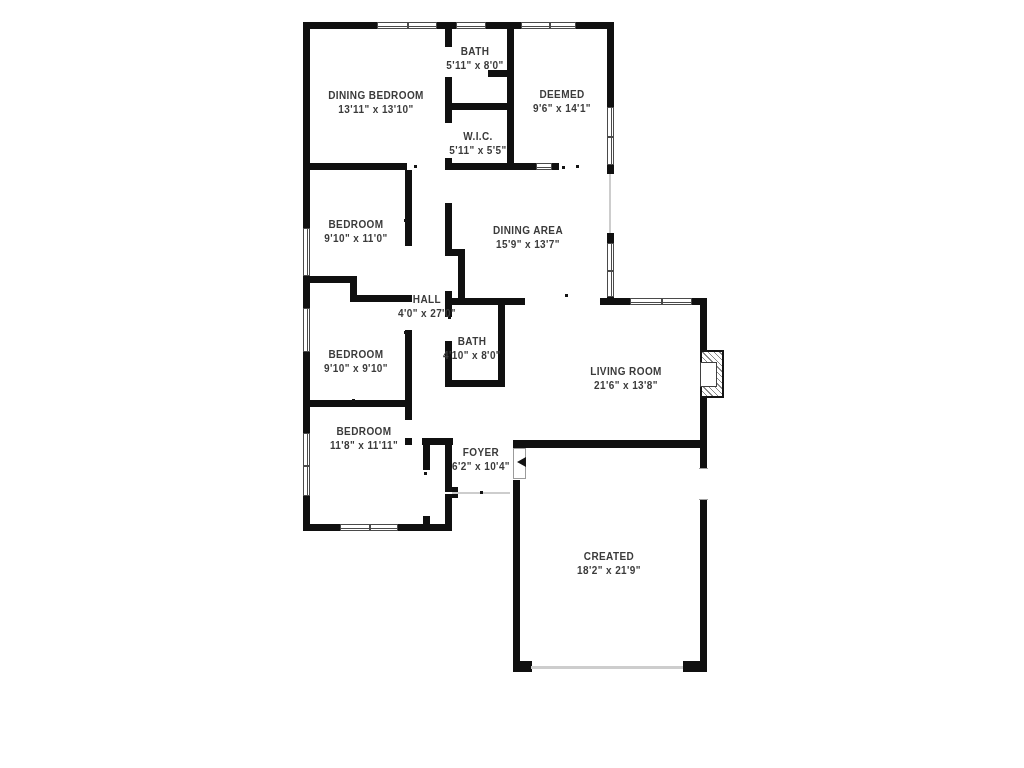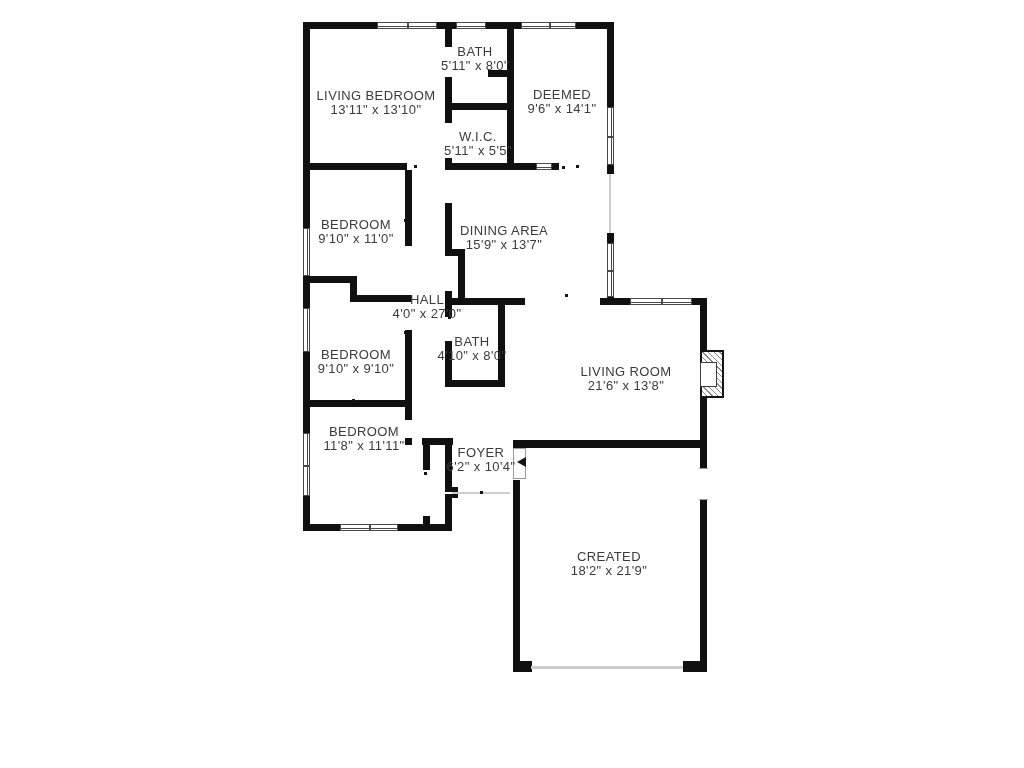--- a/index.html
+++ b/index.html
@@ -18,22 +18,22 @@
   .dot{position:absolute;width:3px;height:3px;background:#141414;}
   .door-leaf{position:absolute;background:#ffffff;border:1px solid #9b9b9b;box-sizing:border-box;}
   .door-gap{position:absolute;background:#ffffff;border-top:1px solid #a0a0a0;border-bottom:1px solid #a0a0a0;box-sizing:border-box;}
   .door-arrow{position:absolute;width:0;height:0;border-style:solid;
     border-width:5px 9px 5px 0;border-color:transparent #141414 transparent transparent;}
   .fireplace{position:absolute;box-sizing:border-box;border:2px solid #141414;
     background:repeating-linear-gradient(45deg,#ffffff 0 3px,#8a8a8a 3px 4px);}
   .fireplace-inner{position:absolute;background:#ffffff;border:1px solid #3f3f3f;box-sizing:border-box;}
   .room-label{
     position:absolute;transform:translate(-50%,-50%);text-align:center;
-    color:var(--label,#3b3b3b);font-size:13px;line-height:14px;letter-spacing:0.4px;
-    white-space:nowrap;font-weight:400;
+    color:var(--label,#3b3b3b);font-size:10px;line-height:14px;letter-spacing:0.4px;
+    white-space:nowrap;font-weight:700;
   }
   .room-name,.room-dims{display:block;}
   #footer{
     position:absolute;left:0;right:0;top:736px;text-align:center;
     color:var(--footer,#c2c2c2);font-size:10px;letter-spacing:0.45px;font-weight:400;
   }
 </style>
 </head>
 <body>
 
@@ -119,40 +119,40 @@
       <div class="dot" style="position: absolute; left: 480px; top: 491px; width: 3px; height: 3px;"></div>
       <div class="dot" style="position: absolute; left: 424px; top: 472px; width: 3px; height: 3px;"></div>
       <div class="dot" style="position: absolute; left: 565px; top: 294px; width: 3px; height: 3px;"></div>
       <div class="dot" style="position: absolute; left: 352px; top: 399px; width: 3px; height: 3px;"></div>
       <div class="door-leaf" style="position: absolute; left: 513px; top: 448px; width: 13px; height: 31px;"></div>
       <div class="door-gap" style="position: absolute; left: 699px; top: 468px; width: 9px; height: 32px;"></div>
       <div class="door-arrow" style="left: 517px; top: 457px;"></div>
       <div class="fireplace" style="position: absolute; left: 700px; top: 350px; width: 24px; height: 48px;"></div>
       <div class="fireplace-inner" style="position: absolute; left: 700px; top: 362px; width: 17px; height: 25px;"></div>
       <div class="room-label" style="left: 376px; top: 103px;">
-        <span class="room-name">LIVING BEDROOM</span>
+        <span class="room-name">DINING BEDROOM</span>
         <span class="room-dims">13'11" x 13'10"</span>
       </div>
       <div class="room-label" style="left: 475px; top: 59px;">
         <span class="room-name">BATH</span>
         <span class="room-dims">5'11" x 8'0"</span>
       </div>
       <div class="room-label" style="left: 562px; top: 102px;">
         <span class="room-name">DEEMED</span>
         <span class="room-dims">9'6" x 14'1"</span>
       </div>
       <div class="room-label" style="left: 478px; top: 144px;">
         <span class="room-name">W.I.C.</span>
         <span class="room-dims">5'11" x 5'5"</span>
       </div>
       <div class="room-label" style="left: 356px; top: 232px;">
         <span class="room-name">BEDROOM</span>
         <span class="room-dims">9'10" x 11'0"</span>
       </div>
-      <div class="room-label" style="left: 504px; top: 238px;">
+      <div class="room-label" style="left: 528px; top: 238px;">
         <span class="room-name">DINING AREA</span>
         <span class="room-dims">15'9" x 13'7"</span>
       </div>
       <div class="room-label" style="left: 427px; top: 307px; text-align: center;">
         <span class="room-name">HALL</span>
         <span class="room-dims">4'0" x 27'0"</span>
       </div>
       <div class="room-label" style="left: 472px; top: 349px;">
         <span class="room-name">BATH</span>
         <span class="room-dims">4'10" x 8'0"</span>

